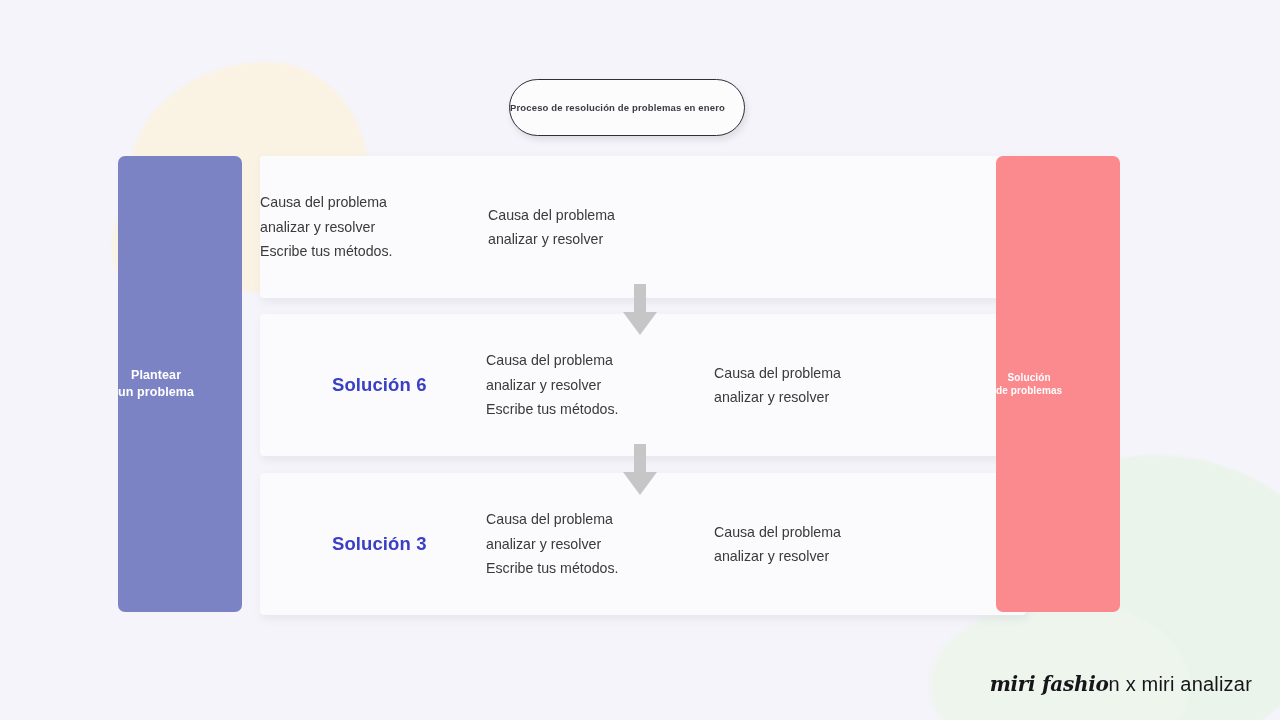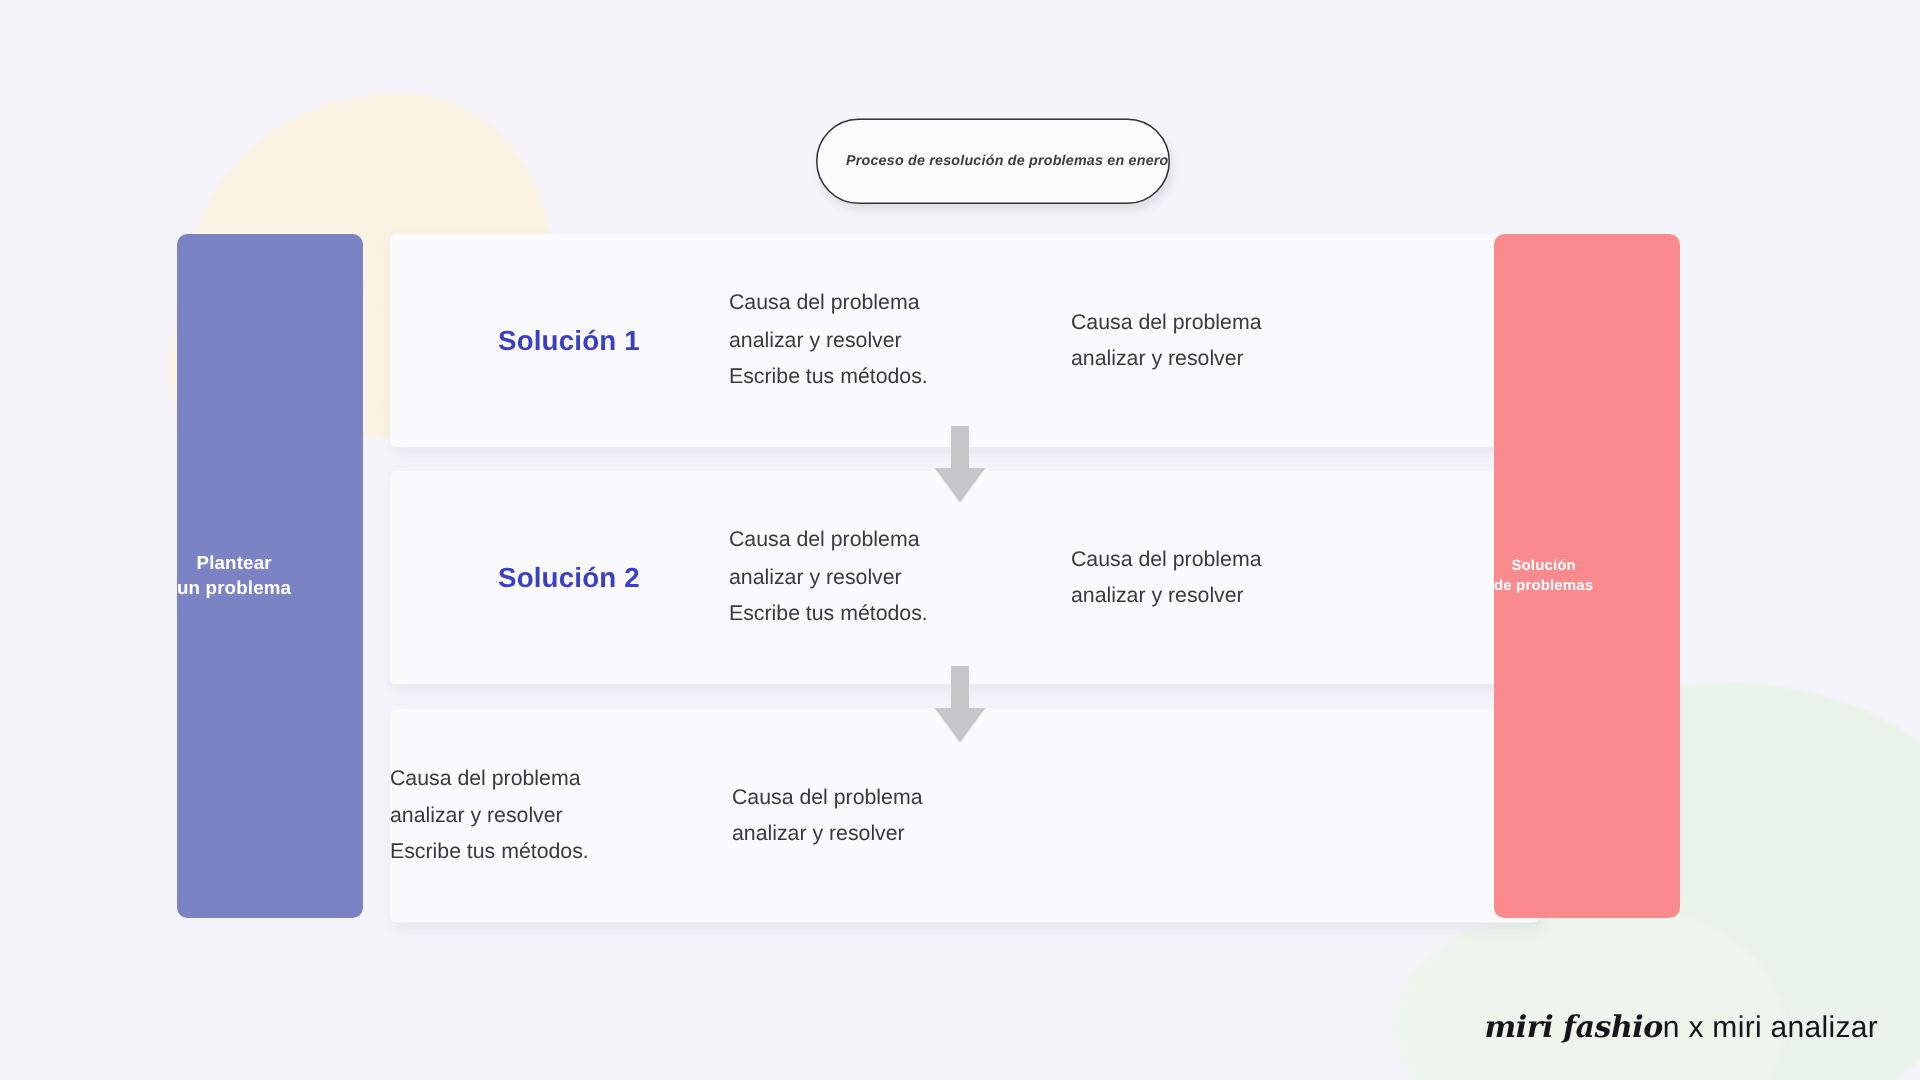--- a/index.html
+++ b/index.html
@@ -60,33 +60,32 @@
     width: 260px;
     height: 170px;
     background: #edf5ed;
     border-radius: 52% 48% 46% 54% / 50% 50% 50% 50%;
     filter: blur(2px);
   }
 
   
   .title-pill {
     position: absolute;
-    left: 544px;
+    left: 509px;
     top: 79px;
     width: 236px;
     height: 57px;
     background: #fcfcfd;
     border: 1.4px solid #2f3038;
     border-radius: 30px;
     display: flex;
     align-items: center;
-    justify-content: flex-end;
+    justify-content: flex-start;
     box-shadow: 2px 4px 6px rgba(120, 120, 140, 0.18);
     z-index: 5;
-    font-style: italic;
   }
 
   .title-pill-text {
     font-size: 9.5px;
     font-weight: bold;
     letter-spacing: 0.15px;
     color: #3a3b46;
     white-space: nowrap;
   }
 
@@ -219,58 +218,58 @@
   <span class="side-col-label">Plantear
 un problema</span>
 </div>
 
 <div class="side-col side-col-right">
   <span class="side-col-label">Solución
 de problemas</span>
 </div>
 
 <div class="card card-1">
-  <div class="card-heading">Solución 1</div>
   <div class="card-col card-col-a">
     <p>Causa del problema</p>
     <p>analizar y resolver</p>
     <p>Escribe tus métodos.</p>
   </div>
   <div class="card-col card-col-b">
     <p>Causa del problema</p>
     <p>analizar y resolver</p>
   </div>
 </div>
 
 <div class="arrow arrow-1">
   <svg viewBox="0 0 36 52" xmlns="http://www.w3.org/2000/svg" aria-hidden="true">
     <polygon points="12,0 24,0 24,28 35,28 18,51 1,28 12,28" fill="#c6c6c8"></polygon>
   </svg>
 </div>
 
 <div class="card card-2">
-  <div class="card-heading">Solución 2</div>
+  <div class="card-heading">Solución 6</div>
   <div class="card-col card-col-a">
     <p>Causa del problema</p>
     <p>analizar y resolver</p>
     <p>Escribe tus métodos.</p>
   </div>
   <div class="card-col card-col-b">
     <p>Causa del problema</p>
     <p>analizar y resolver</p>
   </div>
 </div>
 
 <div class="arrow arrow-2">
   <svg viewBox="0 0 36 52" xmlns="http://www.w3.org/2000/svg" aria-hidden="true">
     <polygon points="12,0 24,0 24,28 35,28 18,51 1,28 12,28" fill="#c6c6c8"></polygon>
   </svg>
 </div>
 
 <div class="card card-3">
+  <div class="card-heading">Solución 3</div>
   <div class="card-col card-col-a">
     <p>Causa del problema</p>
     <p>analizar y resolver</p>
     <p>Escribe tus métodos.</p>
   </div>
   <div class="card-col card-col-b">
     <p>Causa del problema</p>
     <p>analizar y resolver</p>
   </div>
 </div>

